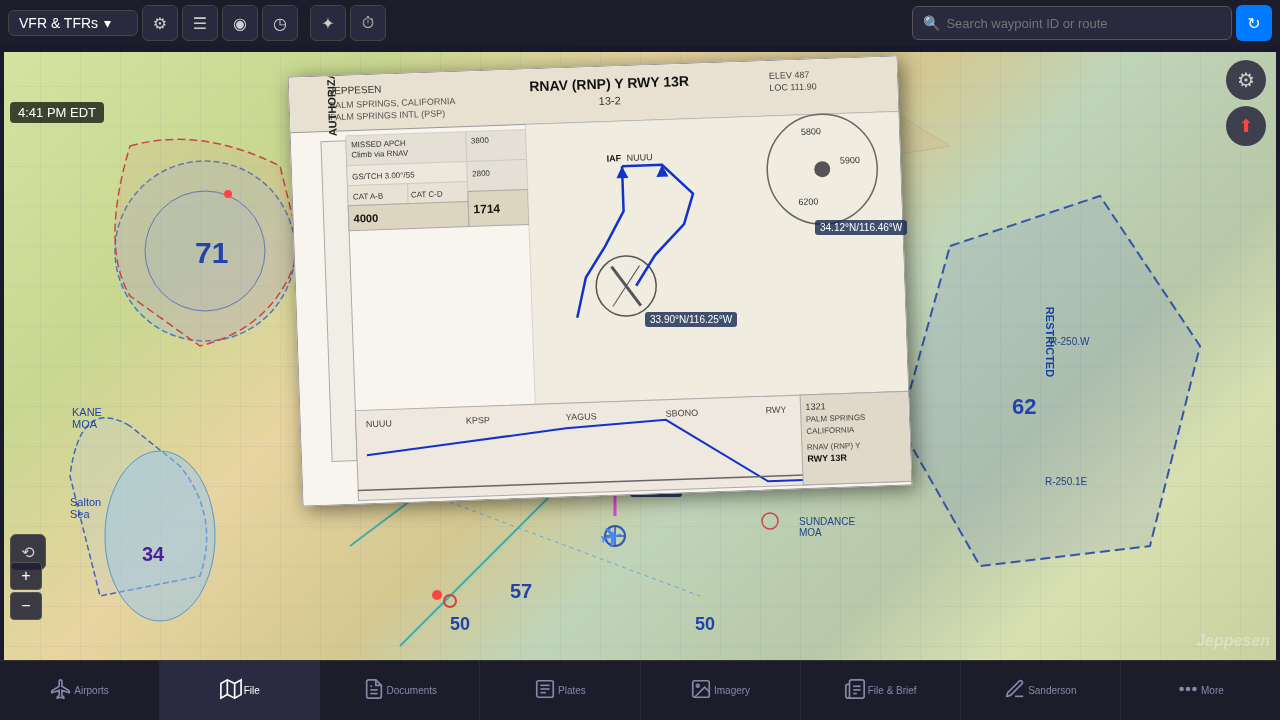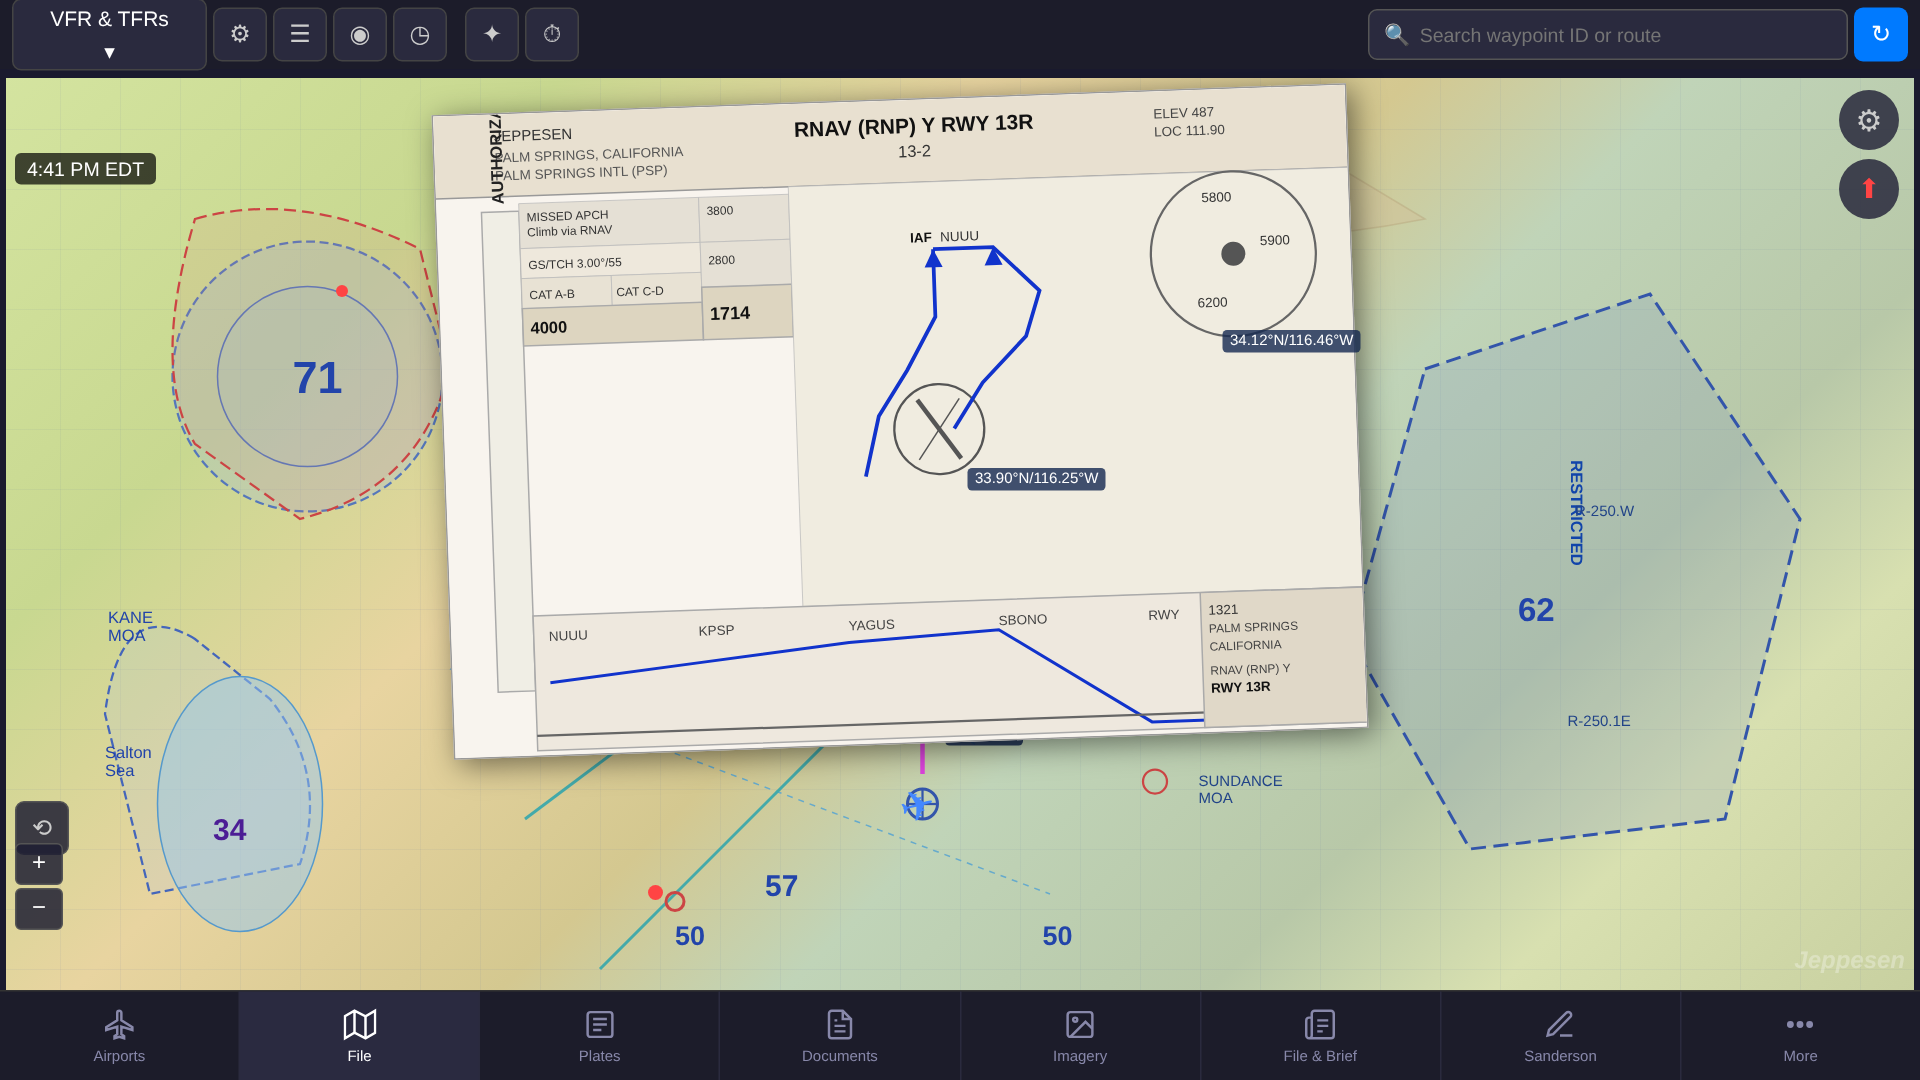--- a/index.html
+++ b/index.html
@@ -28,21 +28,20 @@
       align-items: center;
       background: #2a2a3e;
       border: 1px solid #444;
       border-radius: 6px;
       padding: 4px 10px;
       color: #fff;
       font-size: 14px;
       gap: 6px;
       cursor: pointer;
       min-width: 130px;
-      flex-direction: column;
     }
     .icon-btn {
       width: 36px;
       height: 36px;
       background: #2a2a3e;
       border: 1px solid #444;
       border-radius: 6px;
       display: flex;
       align-items: center;
       justify-content: center;
@@ -311,21 +310,21 @@
       height: 60px;
       background: #1c1c2a;
       border-top: 1px solid #333;
       display: flex;
       align-items: stretch;
       z-index: 100;
     }
     .tab-item {
       flex: 1;
       display: flex;
-      flex-direction: column;
+      flex-direction: row;
       align-items: center;
       justify-content: center;
       gap: 2px;
       cursor: pointer;
       color: #8888aa;
       font-size: 11px;
       border-right: 1px solid #2a2a3e;
     }
     .tab-item:last-child { border-right: none; }
     .tab-item.active {
@@ -638,39 +637,39 @@
         <polygon points="1 6 1 22 8 18 16 22 23 18 23 2 16 6 8 2 1 6"></polygon>
         <line x1="8" y1="2" x2="8" y2="18"></line>
           <line x1="16" y1="6" x2="16" y2="22"></line>
       </svg>
     </div>
     <span class="tab-label">File</span>
   </div>
   <div class="tab-item">
     <div class="tab-icon">
       <svg width="22" height="22" viewBox="0 0 24 24" fill="none" stroke="currentColor" stroke-width="1.8">
-        <rect x="3" y="3" width="18" height="18" rx="2"></rect>
-          <line x1="7" y1="8" x2="17" y2="8"></line>
-        <line x1="7" y1="12" x2="17" y2="12"></line>
-          <line x1="7" y1="16" x2="13" y2="16"></line>
-      </svg>
-    </div>
-    <span class="tab-label">Plates</span>
-  </div>
-  <div class="tab-item">
-    <div class="tab-icon">
-      <svg width="22" height="22" viewBox="0 0 24 24" fill="none" stroke="currentColor" stroke-width="1.8">
         <path d="M14 2H6a2 2 0 0 0-2 2v16a2 2 0 0 0 2 2h12a2 2 0 0 0 2-2V8z"></path>
         <polyline points="14 2 14 8 20 8"></polyline>
           <line x1="16" y1="13" x2="8" y2="13"></line>
         <line x1="16" y1="17" x2="8" y2="17"></line>
           <polyline points="10 9 9 9 8 9"></polyline>
       </svg>
     </div>
     <span class="tab-label">Documents</span>
+  </div>
+  <div class="tab-item">
+    <div class="tab-icon">
+      <svg width="22" height="22" viewBox="0 0 24 24" fill="none" stroke="currentColor" stroke-width="1.8">
+        <rect x="3" y="3" width="18" height="18" rx="2"></rect>
+          <line x1="7" y1="8" x2="17" y2="8"></line>
+        <line x1="7" y1="12" x2="17" y2="12"></line>
+          <line x1="7" y1="16" x2="13" y2="16"></line>
+      </svg>
+    </div>
+    <span class="tab-label">Plates</span>
   </div>
   <div class="tab-item">
     <div class="tab-icon">
       <svg width="22" height="22" viewBox="0 0 24 24" fill="none" stroke="currentColor" stroke-width="1.8">
         <rect x="3" y="3" width="18" height="18" rx="2"></rect>
           <circle cx="8.5" cy="8.5" r="1.5"></circle>
         <polyline points="21 15 16 10 5 21"></polyline>
       </svg>
     </div>
     <span class="tab-label">Imagery</span>

